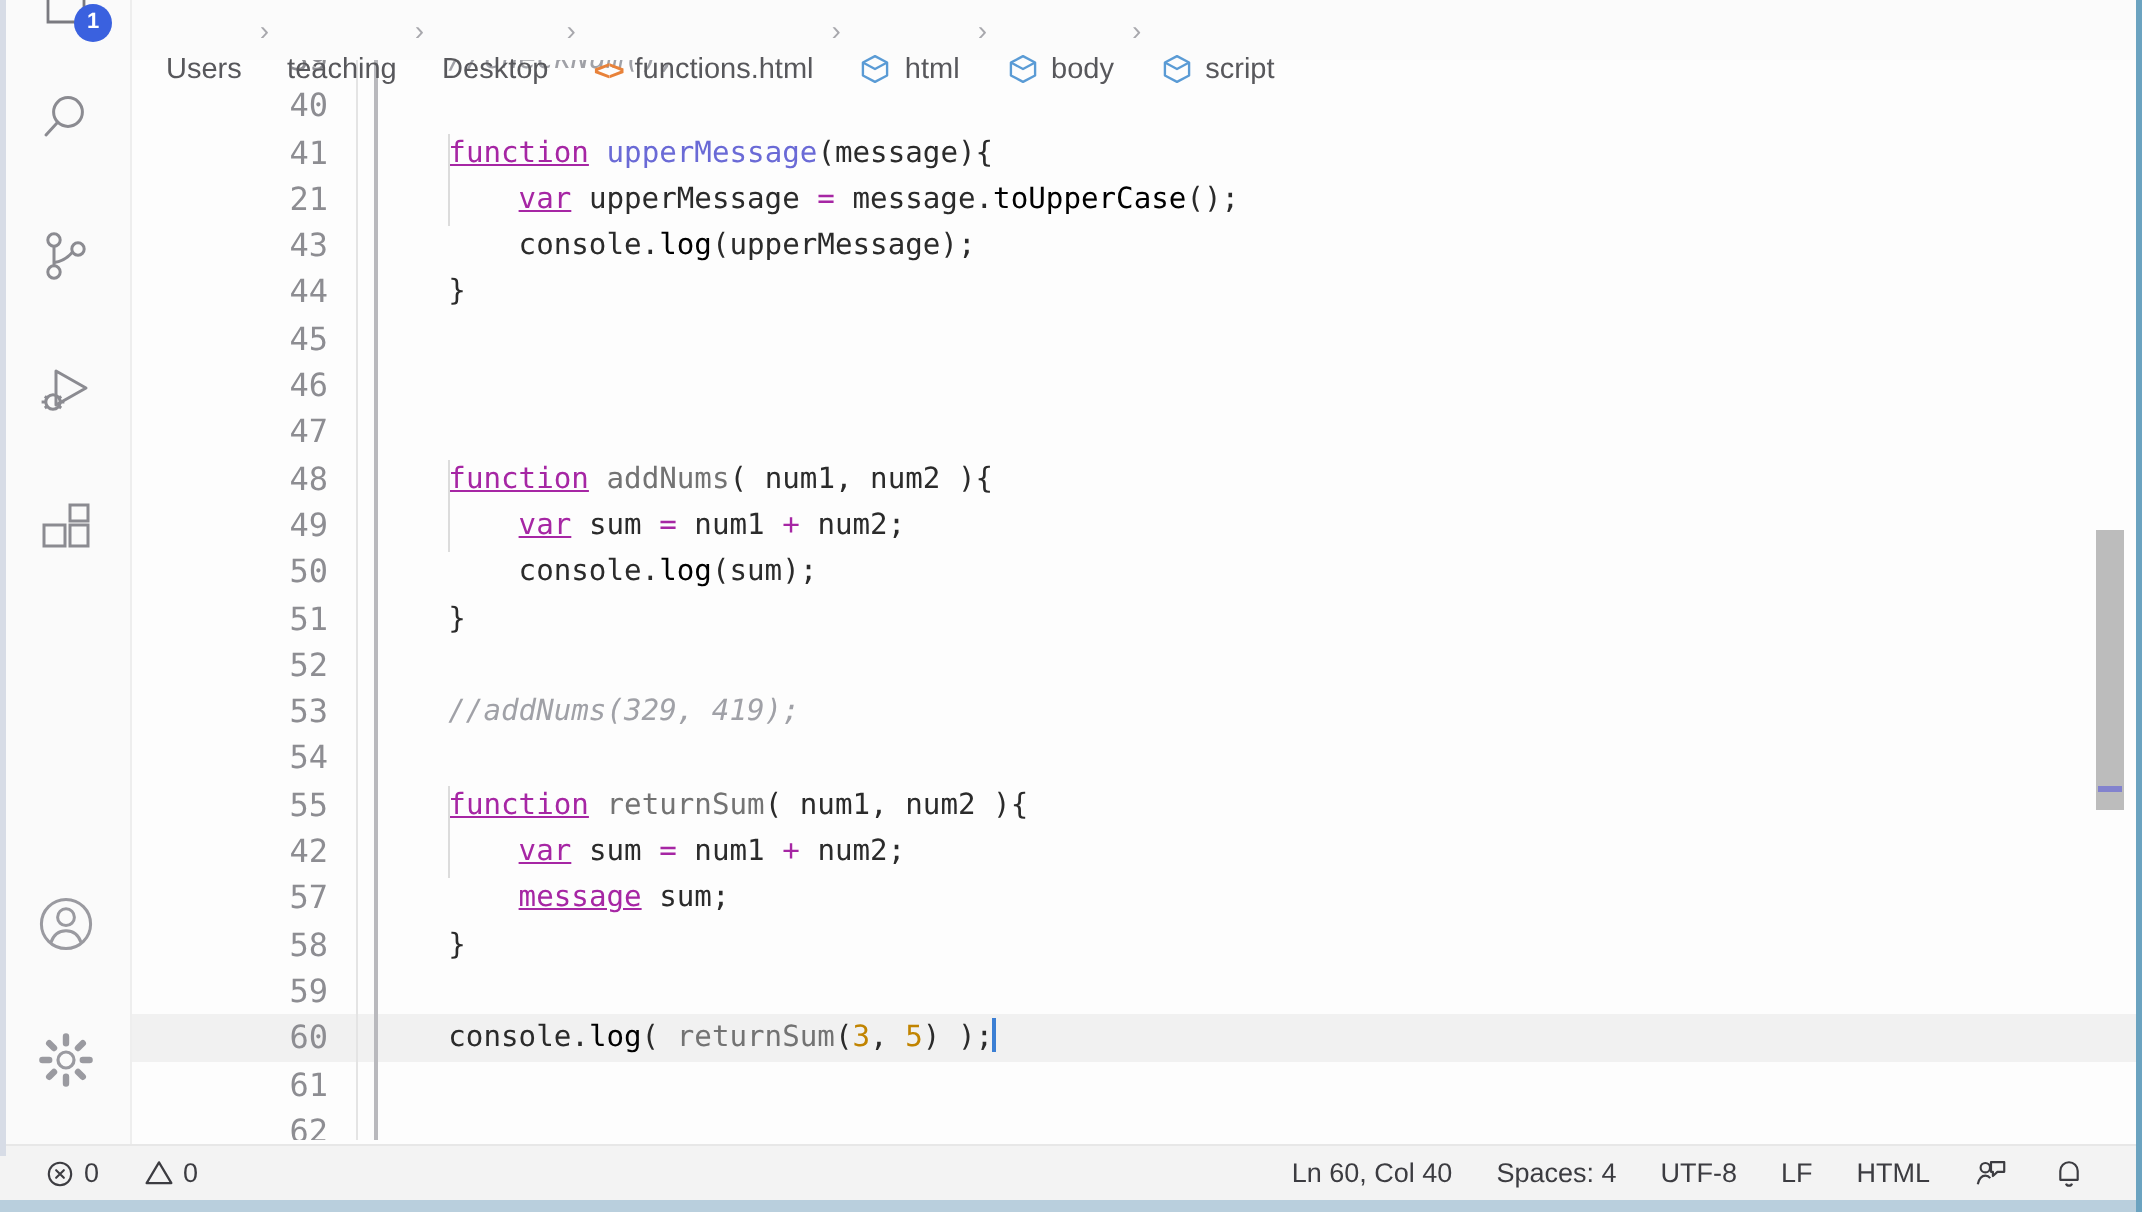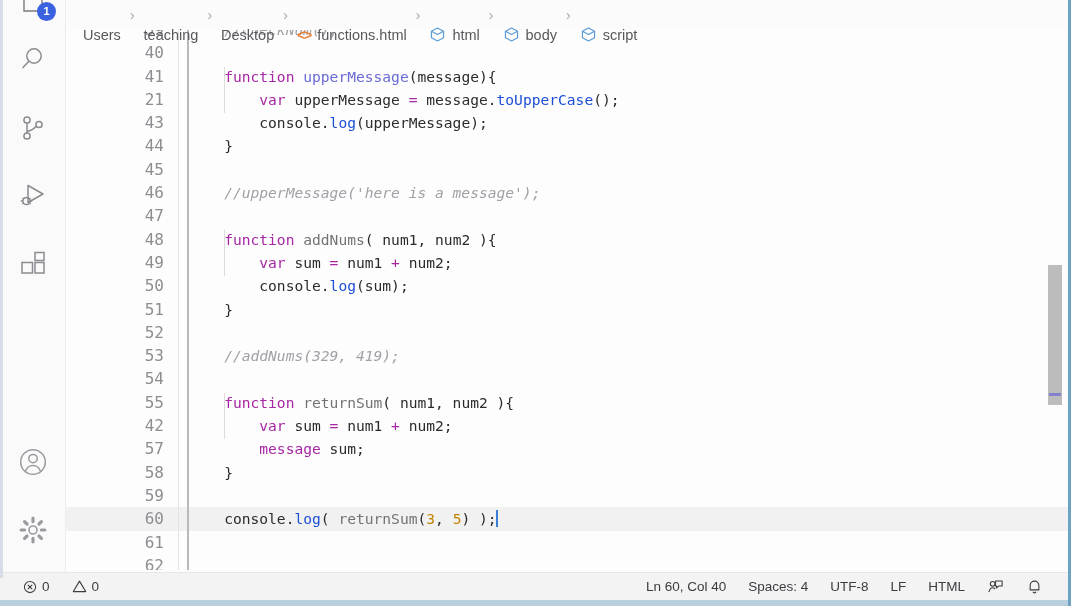--- a/index.html
+++ b/index.html
@@ -152,24 +152,24 @@
     z-index: 4;
   }
   .indent-guide {
     position: absolute;
     width: 1px;
     background: #dcdcdc;
     z-index: 2;
   }
 
   
-  .k    { color: #a626a4; }   
+  .k    { color: #a626a4; text-decoration: underline; }   
   .fn   { color: #6a6ad6; }   
   .fn2  { color: #737373; }   
-  .meth { color: #1d4ed8; text-align: right; }   
+  .meth { color: #000000; text-align: right; }   
   .op   { color: #a626a4; }   
   .num  { color: #c18401; }   
   .cmt  { color: #a0a1a7; font-style: italic; }
   .pl   { color: #2b2b2b; }
 
   .cursor {
     display: inline-block;
     width: 2px;
     height: 17px;
     background: #3b7fd4;
@@ -387,21 +387,21 @@
     <div class="gutter-line-a"></div>
     <div class="gutter-line-b"></div>
     <div class="code-area" id="code-area">
         <div class="line"><span class="ln">39</span><span class="code"><span class="cmt">    //checkNum();</span></span></div>
         <div class="line"><span class="ln">40</span><span class="code"></span></div>
         <div class="line"><span class="ln">41</span><span class="code"><span class="pl">    </span><span class="k">function</span><span class="pl"> </span><span class="fn">upperMessage</span><span class="pl">(message){</span></span></div>
         <div class="line"><span class="ln">21</span><span class="code"><span class="pl">        </span><span class="k">var</span><span class="pl"> upperMessage </span><span class="op">=</span><span class="pl"> message.</span><span class="meth">toUpperCase</span><span class="pl">();</span></span></div>
         <div class="line"><span class="ln">43</span><span class="code"><span class="pl">        console.</span><span class="meth">log</span><span class="pl">(upperMessage);</span></span></div>
         <div class="line"><span class="ln">44</span><span class="code"><span class="pl">    }</span></span></div>
         <div class="line"><span class="ln">45</span><span class="code"></span></div>
-        <div class="line"><span class="ln">46</span><span class="code"><span class="cmt">    //upperMessage('here is a message');</span></span></div>
+        <div class="line"><span class="ln">46</span></div>
         <div class="line"><span class="ln">47</span><span class="code"></span></div>
         <div class="line"><span class="ln">48</span><span class="code"><span class="pl">    </span><span class="k">function</span><span class="pl"> </span><span class="fn2">addNums</span><span class="pl">( num1, num2 ){</span></span></div>
         <div class="line"><span class="ln">49</span><span class="code"><span class="pl">        </span><span class="k">var</span><span class="pl"> sum </span><span class="op">=</span><span class="pl"> num1 </span><span class="op">+</span><span class="pl"> num2;</span></span></div>
         <div class="line"><span class="ln">50</span><span class="code"><span class="pl">        console.</span><span class="meth">log</span><span class="pl">(sum);</span></span></div>
         <div class="line"><span class="ln">51</span><span class="code"><span class="pl">    }</span></span></div>
         <div class="line"><span class="ln">52</span><span class="code"></span></div>
         <div class="line"><span class="ln">53</span><span class="code"><span class="cmt">    //addNums(329, 419);</span></span></div>
         <div class="line"><span class="ln">54</span><span class="code"></span></div>
         <div class="line"><span class="ln">55</span><span class="code"><span class="pl">    </span><span class="k">function</span><span class="pl"> </span><span class="fn2">returnSum</span><span class="pl">( num1, num2 ){</span></span></div>
         <div class="line"><span class="ln">42</span><span class="code"><span class="pl">        </span><span class="k">var</span><span class="pl"> sum </span><span class="op">=</span><span class="pl"> num1 </span><span class="op">+</span><span class="pl"> num2;</span></span></div>

